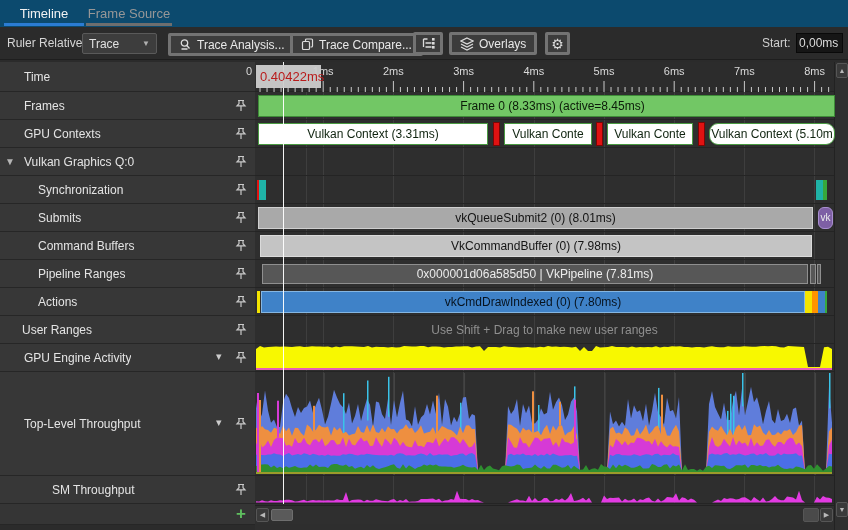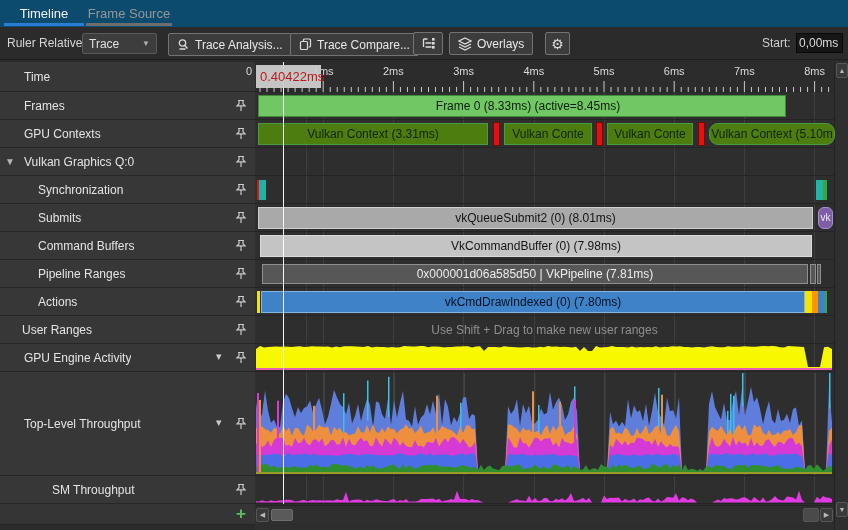--- a/index.html
+++ b/index.html
@@ -13,21 +13,21 @@
        font-size:13px;cursor:default;}
   .tab .ul{position:absolute;left:0;right:0;bottom:1px;height:3px;}
   .tab.active{color:#f2f2f2;}
   .tab.inactive{color:#979797;}
 
   
   .toolbar{position:absolute;left:0;top:27px;width:848px;height:33px;background:#2b2b2b;
            border-bottom:1px solid #1e1e1e;}
   .tb-label{position:absolute;top:9px;color:#d6d6d6;}
   .tb-btn{position:absolute;display:flex;align-items:center;gap:5px;padding:0 8px;height:23px;
-          background:#3c3c3c;border:1px solid #737373;border-radius:2px;color:#e8e8e8;}
+          background:#3c3c3c;border:3px solid #737373;border-radius:2px;color:#e8e8e8;}
   .tb-select{position:absolute;display:flex;align-items:center;height:21px;background:#3d3d3d;
              border:1px solid #5a5a5a;border-radius:2px;padding:0 6px;width:75px;}
   .tb-select .caret{margin-left:auto;font-size:8px;color:#b0b0b0;}
   .tb-input{position:absolute;height:20px;background:#161616;border:1px solid #090909;
             color:#dcdcdc;text-align:right;padding:2px 5px 0 2px;width:47px;}
   .icon-svg{display:block;}
 
   
   .sidebar{position:absolute;left:0;top:62px;width:255px;height:468px;background:#2b2b2b;}
   .srow{position:absolute;left:0;width:255px;background:#373737;border-bottom:1px solid #262626;
@@ -46,21 +46,21 @@
      background-image:repeating-linear-gradient(90deg,#3e3e3e 0 1px,transparent 1px 70.2px);
      background-position:68px 0;}
   .trow{position:absolute;left:0;width:579px;border-bottom:1px solid #242424;z-index:1;}
   .ruler{position:absolute;left:0;top:0;width:579px;height:30px;background:#2c2c2c;
          border-bottom:1px solid #242424;z-index:2;}
   .ruler .rlabel{position:absolute;top:3px;transform:translateX(-50%);font-size:11px;color:#dadada;
                  white-space:nowrap;}
   .bar{position:absolute;top:3px;height:22px;line-height:20px;text-align:center;overflow:hidden;
        white-space:nowrap;border:1px solid transparent;z-index:1;}
   .bar-frame{background:#72c765;border-color:#3e8c38;color:#0c1c09;}
-  .bar-ctx{background:#4d7c0f;border-color:#4a9a42;color:#102410;}
+  .bar-ctx{background:#ffffff;border-color:#4a9a42;color:#102410;}
   .sep-red{position:absolute;top:2px;height:24px;background:#e01212;border:1px solid #7a0606;}
   .seg{position:absolute;}
   .bar-submit{background:#a9a9a9;border-color:#cfcfcf;color:#141414;}
   .bar-cmdbuf{background:#c4c4c4;border-color:#dadada;color:#141414;}
   .bar-pipe{background:#575757;border-color:#8f8f8f;color:#ececec;}
   .bar-action{background:#3f82c8;border-color:#85b6e2;color:#07131f;}
   .bar-purple{background:#7e5fa5;border-color:#a98fd0;color:#ececec;font-size:10px;line-height:19px;border-radius:6px;}
   .hint{position:absolute;left:0;width:579px;text-align:center;color:#8f8f8f;}
   .cursorline{position:absolute;top:0;width:1.5px;height:442px;background:rgba(255,255,255,0.95);z-index:5;}
   .tooltip{position:absolute;left:1px;top:3px;width:65px;height:23px;background:rgba(205,205,205,0.95);
@@ -314,21 +314,21 @@
         <span class="rlabel" style="left: 138.4px;">2ms</span>
         <span class="rlabel" style="left: 208.6px;">3ms</span>
         <span class="rlabel" style="left: 278.8px;">4ms</span>
         <span class="rlabel" style="left: 349px;">5ms</span>
         <span class="rlabel" style="left: 419.2px;">6ms</span>
         <span class="rlabel" style="left: 489.4px;">7ms</span>
         <span class="rlabel" style="left: 559.6px;">8ms</span>
       </div>
 
     <div class="trow" style="top:30px;height:28px;">
-      <div class="bar bar-frame" style="left:3px;width:528px;padding-left:12px;">Frame 0 (8.33ms) (active=8.45ms)</div>
+      <div class="bar bar-frame" style="left:3px;width:577px;padding-left:12px;">Frame 0 (8.33ms) (active=8.45ms)</div>
     </div>
 
     <div class="trow" style="top:58px;height:28px;">
       <div class="bar bar-ctx" style="left:3px;width:230px;">Vulkan Context (3.31ms)</div>
       <div class="sep-red" style="left:238px;width:7px;"></div>
       <div class="bar bar-ctx" style="left:249px;width:88px;">Vulkan Conte</div>
       <div class="sep-red" style="left:341px;width:7px;"></div>
       <div class="bar bar-ctx" style="left:352px;width:86px;">Vulkan Conte</div>
       <div class="sep-red" style="left:443px;width:7px;"></div>
       <div class="bar bar-ctx" style="left:454px;width:126px;border-radius:9px;">Vulkan Context (5.10m</div>

